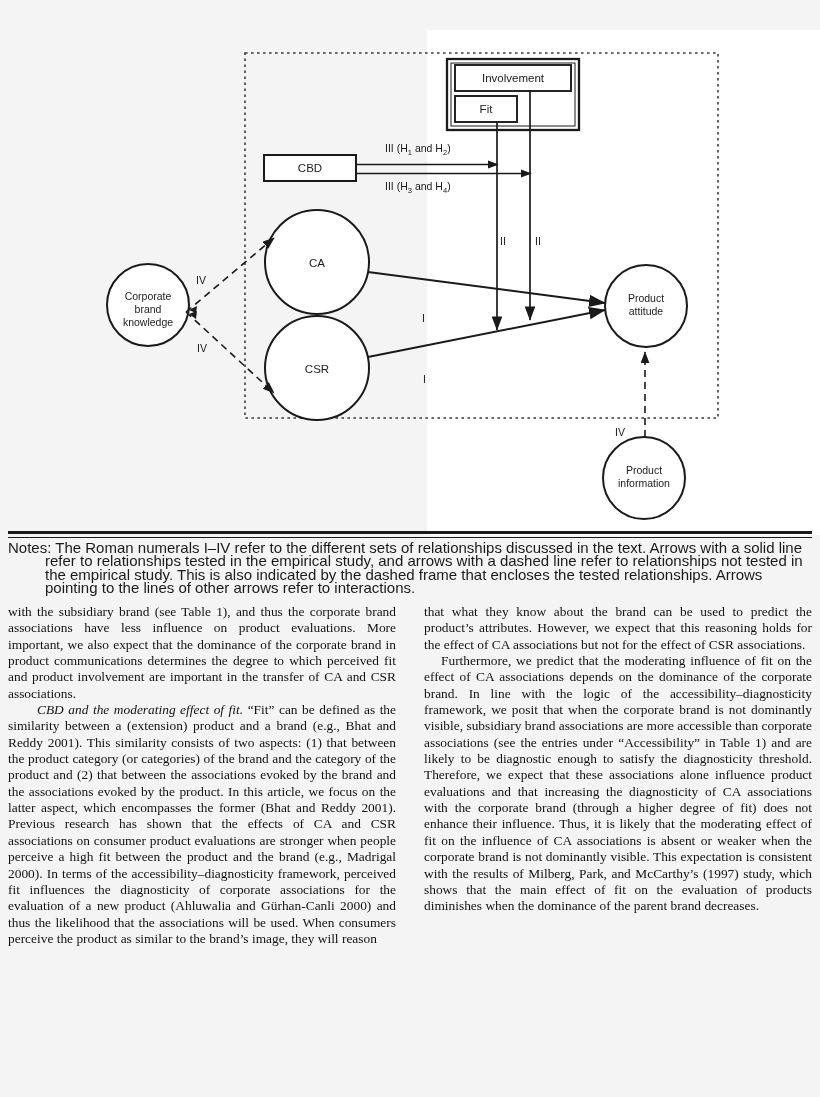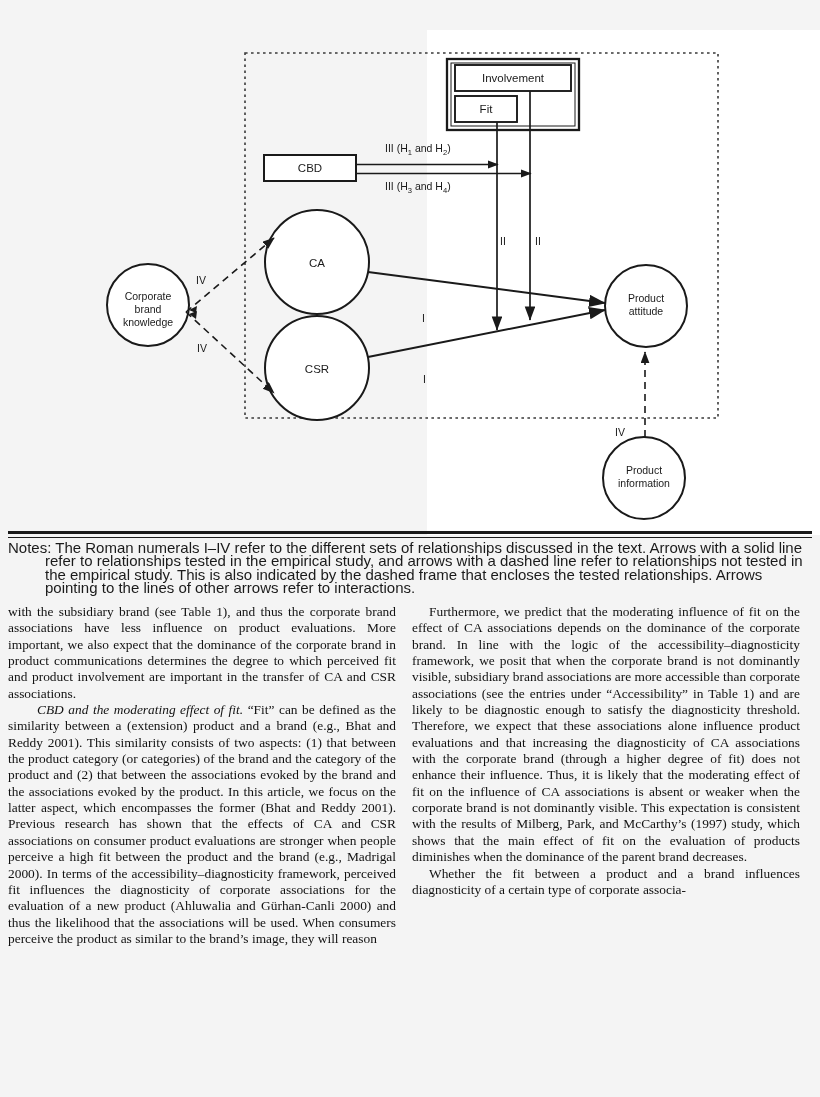--- a/index.html
+++ b/index.html
@@ -28,21 +28,21 @@
     position:absolute;left:8px;top:537px;width:804px;height:1px;background:#1a1a1a;
   }
   #notes{
     position:absolute;left:8px;top:541px;width:804px;
     font-family:"Liberation Sans", sans-serif;
     font-size:15px;line-height:13.4px;color:#1a1a1a;
   }
   #notes .note-body{ display:block; padding-left:37px; text-indent:-37px; }
   #columns{
     position:absolute;left:8px;top:604px;width:804px;height:480px;
-    display:flex;gap:16px;
+    display:flex;gap:28px;
   }
   .col{width:388px;}
   .col p{
     margin:0;
     font-size:13.4px;
     line-height:16.35px;
     text-align:justify;
     text-justify:inter-word;
     hyphens:none;
   }
@@ -169,16 +169,16 @@
 <div id="notes">
   <span class="note-body"><span>Notes:</span> <span>The Roman numerals I–IV refer to the different sets of relationships discussed in the text. Arrows with a solid line refer to relationships tested in the empirical study, and arrows with a dashed line refer to relationships not tested in the empirical study. This is also indicated by the dashed frame that encloses the tested relationships. Arrows pointing to the lines of other arrows refer to interactions.</span></span>
 </div>
 
 <div id="columns">
   <div class="col">
     <p>with the subsidiary brand (see Table 1), and thus the corporate brand associations have less influence on product evaluations. More important, we also expect that the dominance of the corporate brand in product communications determines the degree to which perceived fit and product involvement are important in the transfer of CA and CSR associations.</p>
     <p class="indent"><em>CBD and the moderating effect of fit.</em><span> “Fit” can be defined as the similarity between a (extension) product and a brand (e.g., Bhat and Reddy 2001). This similarity consists of two aspects: (1) that between the product category (or categories) of the brand and the category of the product and (2) that between the associations evoked by the brand and the associations evoked by the product. In this article, we focus on the latter aspect, which encompasses the former (Bhat and Reddy 2001). Previous research has shown that the effects of CA and CSR associations on consumer product evaluations are stronger when people perceive a high fit between the product and the brand (e.g., Madrigal 2000). In terms of the accessibility–diagnosticity framework, perceived fit influences the diagnosticity of corporate associations for the evaluation of a new product (Ahluwalia and Gürhan-Canli 2000) and thus the likelihood that the associations will be used. When consumers perceive the product as similar to the brand’s image, they will reason</span></p>
   </div>
   <div class="col">
+    <p>that what they know about the brand can be used to predict the product’s attributes. However, we expect that this reasoning holds for the effect of CA associations but not for the effect of CSR associations.</p>
     <p class="indent">Furthermore, we predict that the moderating influence of fit on the effect of CA associations depends on the dominance of the corporate brand. In line with the logic of the accessibility–diagnosticity framework, we posit that when the corporate brand is not dominantly visible, subsidiary brand associations are more accessible than corporate associations (see the entries under “Accessibility” in Table 1) and are likely to be diagnostic enough to satisfy the diagnosticity threshold. Therefore, we expect that these associations alone influence product evaluations and that increasing the diagnosticity of CA associations with the corporate brand (through a higher degree of fit) does not enhance their influence. Thus, it is likely that the moderating effect of fit on the influence of CA associations is absent or weaker when the corporate brand is not dominantly visible. This expectation is consistent with the results of Milberg, Park, and McCarthy’s (1997) study, which shows that the main effect of fit on the evaluation of products diminishes when the dominance of the parent brand decreases.</p>
-    <p class="indent">Whether the fit between a product and a brand influences diagnosticity of a certain type of corporate associa-</p>
   </div>
 </div>
 
 </body></html>

